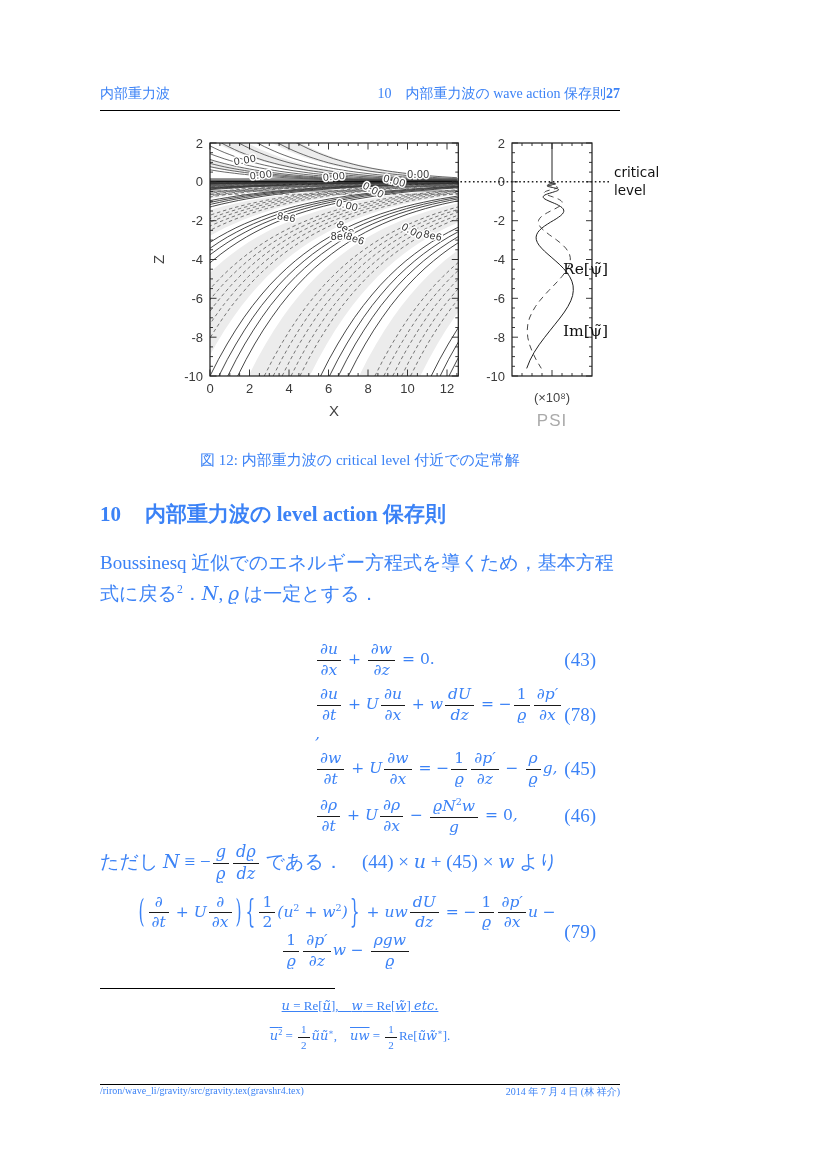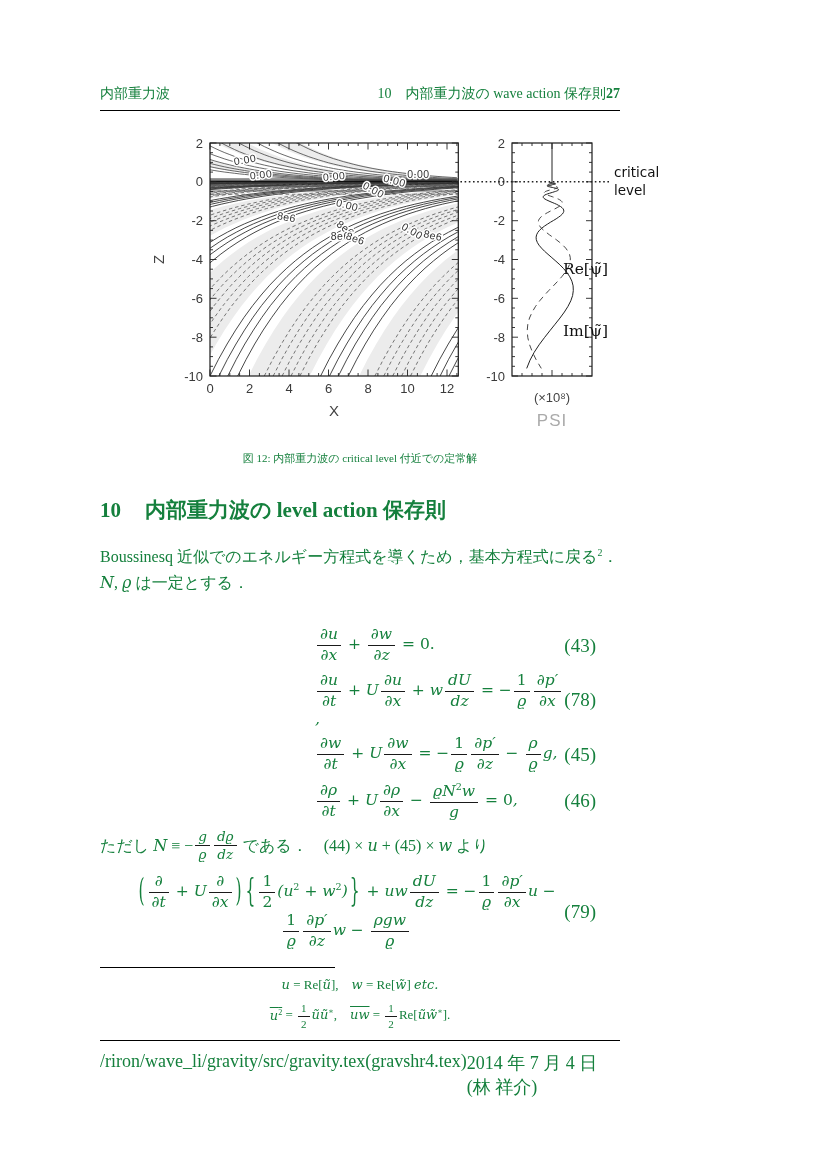--- a/index.html
+++ b/index.html
@@ -1,29 +1,29 @@
 <!DOCTYPE html>
 <html><head>
 <meta charset="utf-8">
 <style>
   html,body{margin:0;padding:0;background:#fff;}
   .page{position:relative;width:706px;height:1169px;box-sizing:border-box;
         padding:85px 86px 70px 100px;background:#fff;overflow:hidden;
         display:flex;flex-direction:column;
-        font-family:"Liberation Serif","DejaVu Serif",serif;color:#15803d;}
+        font-family:"Liberation Serif","DejaVu Serif",serif;color:#3b82f6;}
   header.phead{display:flex;align-items:baseline;border-bottom:1.2px solid #000;
         padding-bottom:7px;font-size:14px;}
   .hc{margin-left:auto;}
   .hp{font-weight:bold;}
   .fig{margin:14px 0 0;padding:0;}
   .fig svg{display:block;}
-  .caption{text-align:center;font-size:11px;margin:14px 0 0;}
+  .caption{text-align:center;font-size:15px;margin:14px 0 0;}
   h2.sec{font-size:21px;font-weight:bold;margin:30px 0 20px;}
   h2.sec .gap{display:inline-block;width:24px;}
-  p.body{font-size:16px;line-height:1.6;margin:0 0 10px;}
+  p.body{font-size:19px;line-height:1.6;margin:0 0 10px;}
   .eqs{margin-top:14px;}
   .eqrow{display:flex;align-items:center;margin:7px 0;}
   .eqrow .eqbody{flex:1;font-size:15.5px;}
   .eq-indent .eqbody{padding-left:215px;}
   .eq-center .eqbody{text-align:center;padding-left:28px;}
   .eqnum{font-family:"Liberation Serif",serif;font-size:19px;margin-right:24px;font-style:normal;}
   .interline{margin:14px 0 6px;}
   
   .math{font-family:"DejaVu Serif",serif;font-style:italic;}
   .mtext{font-style:normal;}
@@ -37,23 +37,23 @@
   sup.msup{font-size:0.62em;font-style:inherit;}
   .mover{text-decoration:overline;}
   .mbig{display:inline-block;transform:scaleY(2.05);transform-origin:center;
         font-style:normal;margin:0 2px;}
   
   .footnote{margin-top:10px;}
   .fnrule{width:235px;border-top:1px solid #000;margin-bottom:6px;}
   .fntext{font-size:12px;line-height:1.55;margin:0;}
   .fntext sup{font-size:9px;}
   .fneq{text-align:center;font-size:13px;margin:8px 0;}
-  .fneq.first{}
+  .fneq.first{text-decoration:underline;}
   footer.pfoot{margin-top:auto;display:flex;justify-content:space-between;
-        border-top:1.2px solid #000;padding-top:10px;font-size:18px;}
+        border-top:1.2px solid #000;font-size:10px;}
 </style>
 </head>
 <body>
 
 <div class="page">
 
   <header class="phead">
     <span class="hl">内部重力波</span>
     <span class="hc">10　内部重力波の wave action 保存則</span>
     <span class="hp">27</span>

